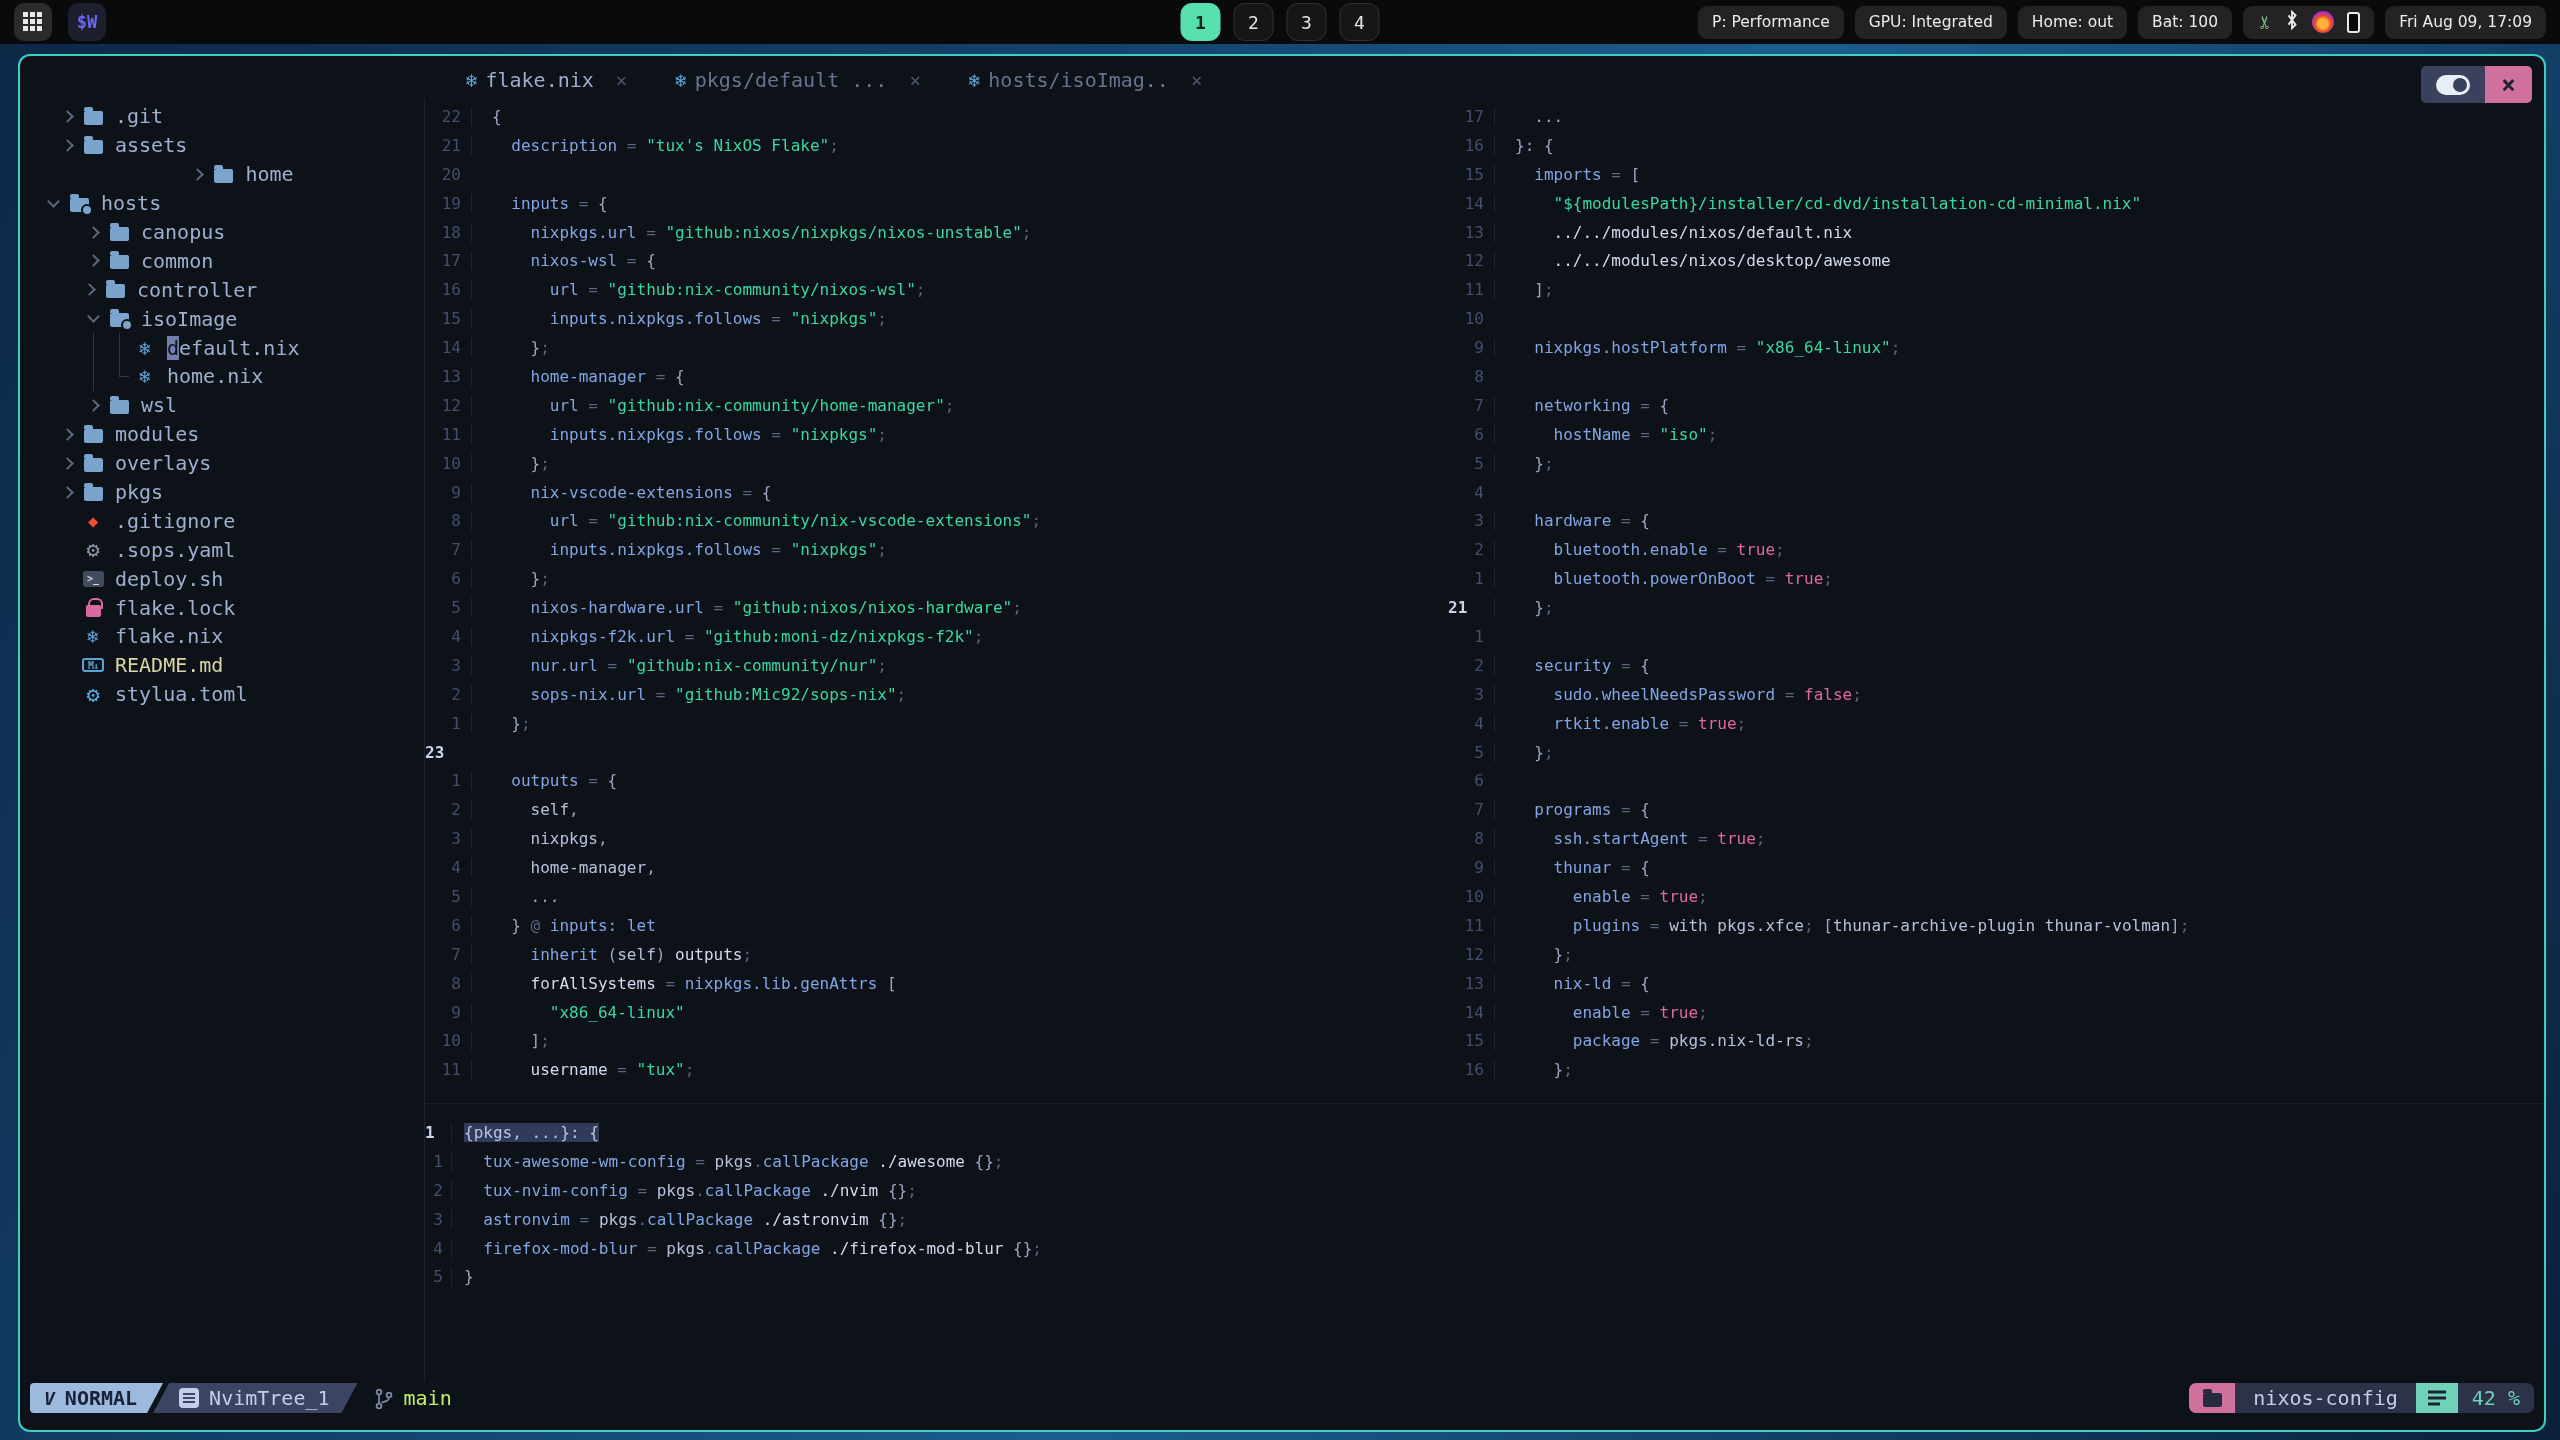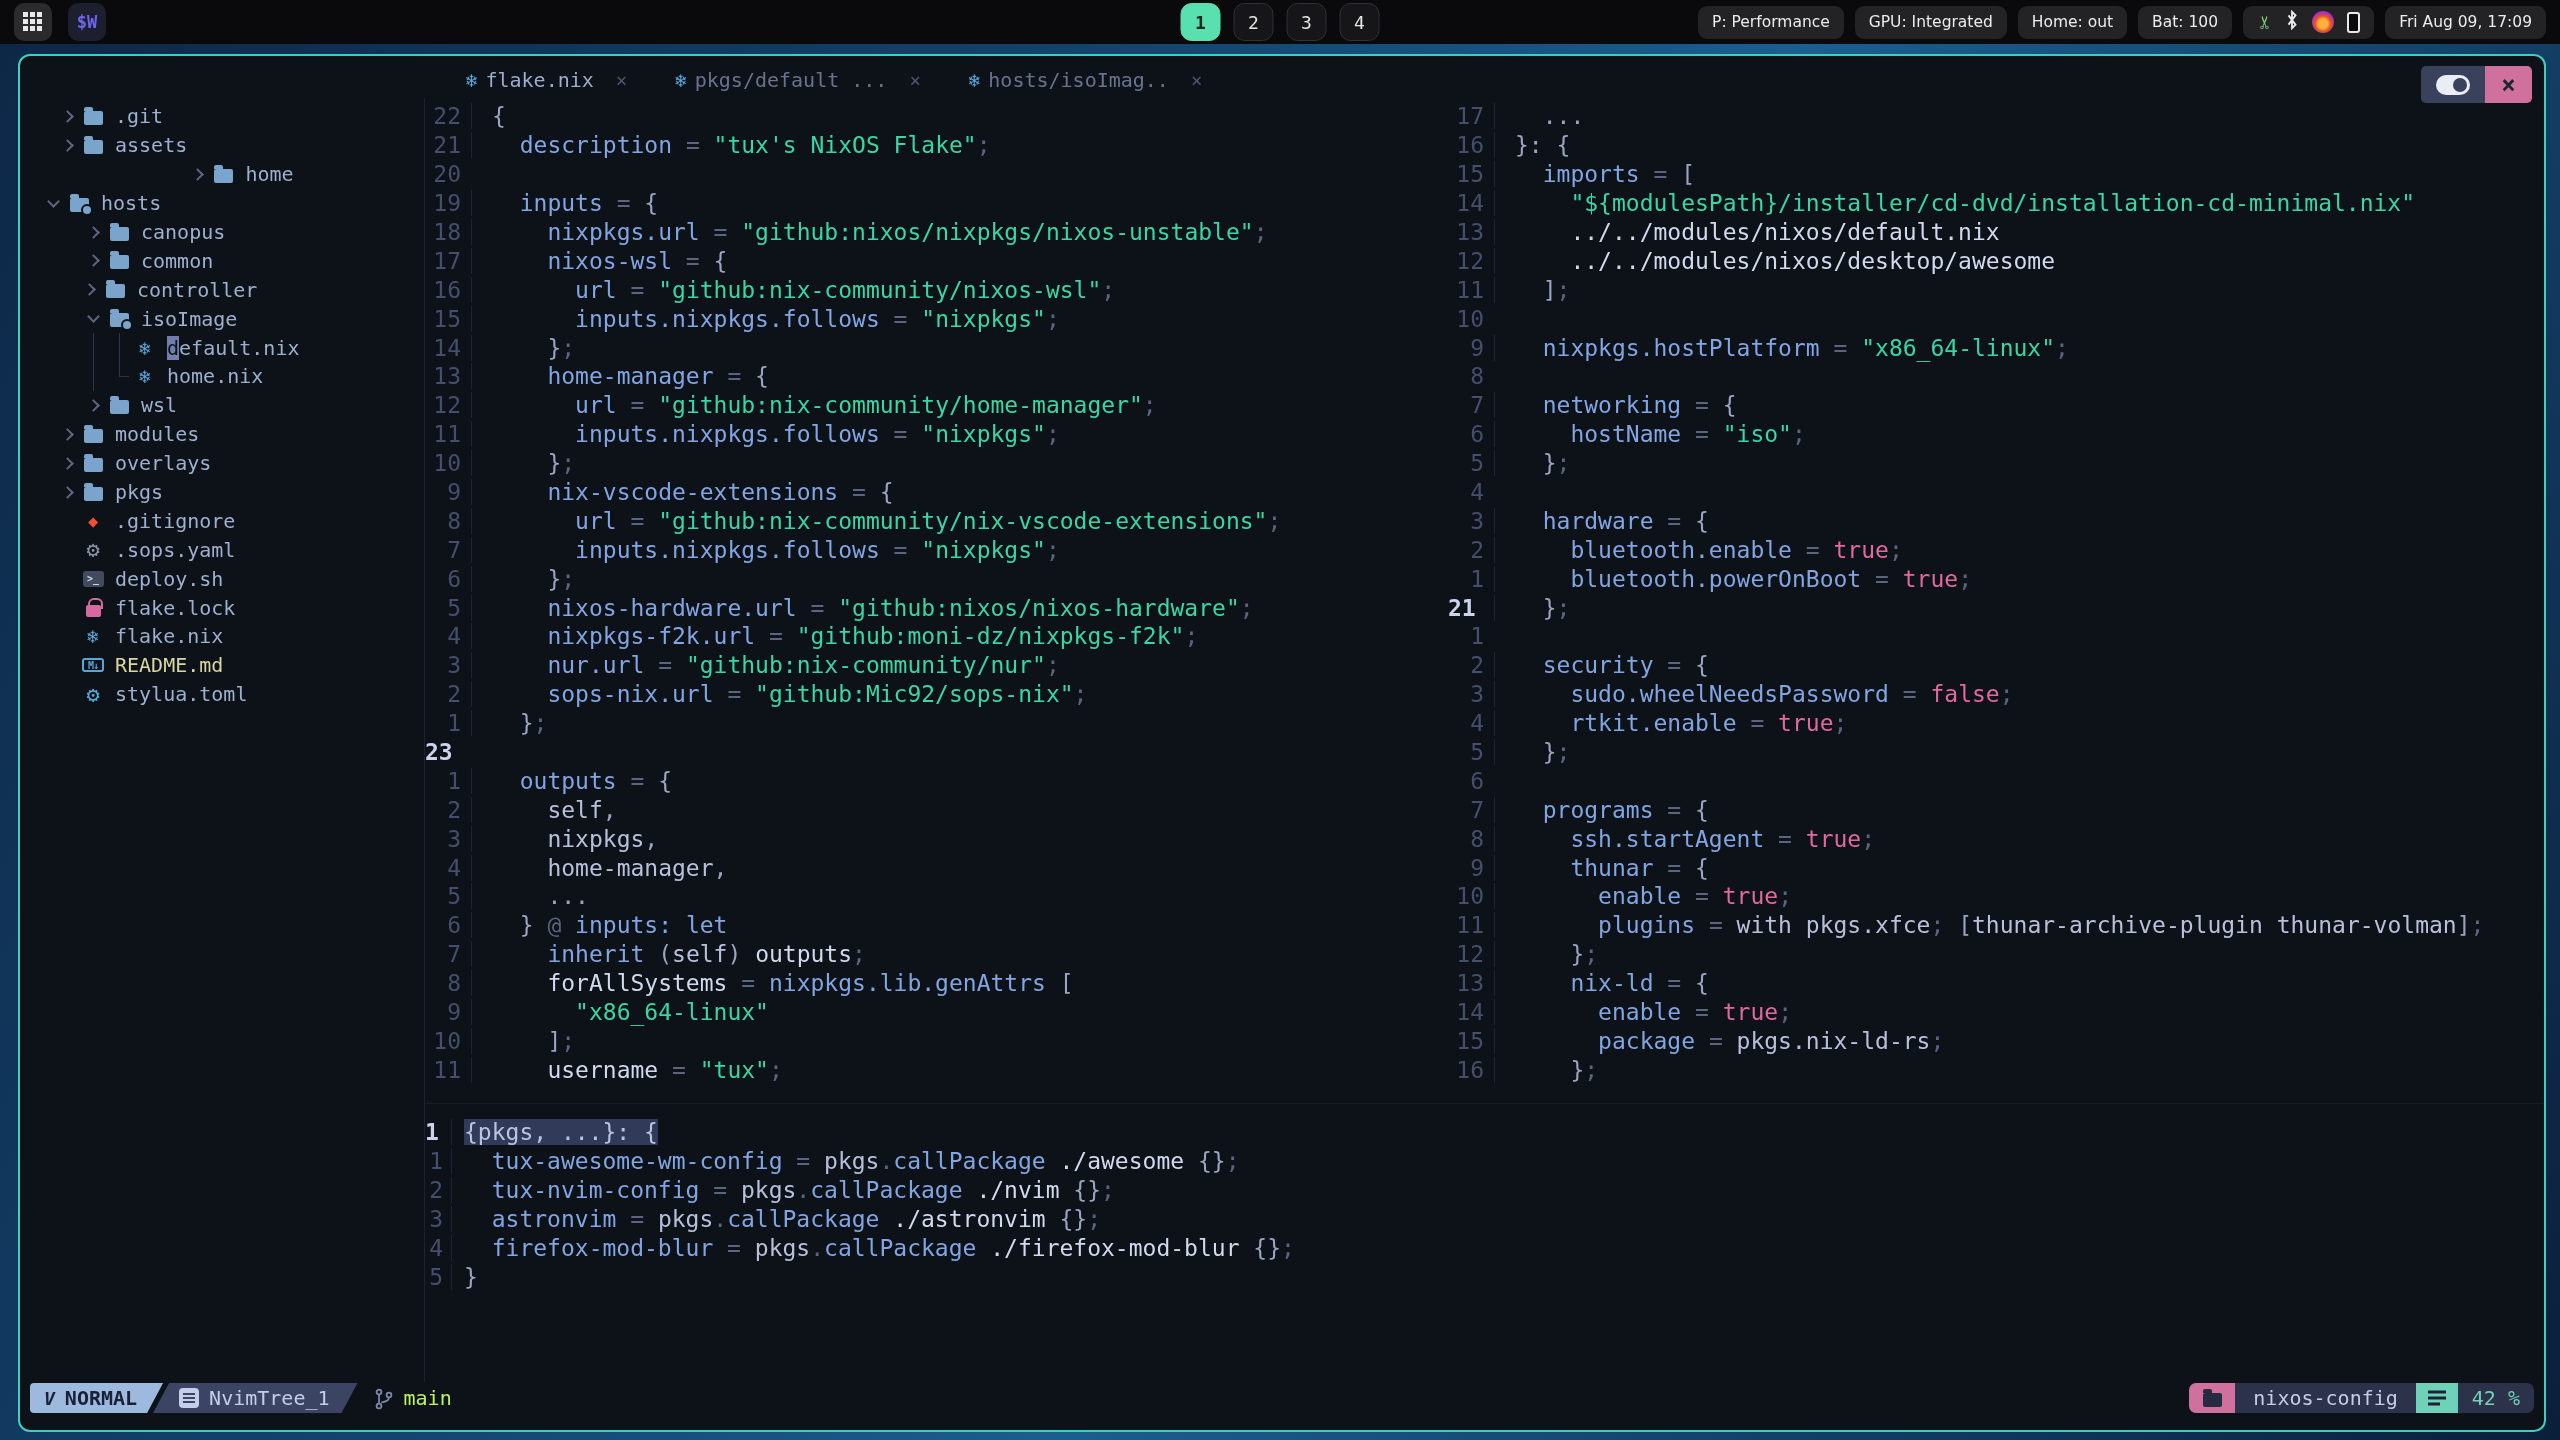--- a/index.html
+++ b/index.html
@@ -63,21 +63,21 @@
           display:flex; align-items:center; justify-content:center; font-weight:bold; }
   .f-lock { width:15px; height:12px; background:#d66a9e; border-radius:2px; position:relative; margin-top:6px; }
   .f-lock::before { content:""; position:absolute; top:-7px; left:2px; width:11px; height:9px; border:2.5px solid #d66a9e;
                     border-bottom:none; border-radius:6px 6px 0 0; }
   .f-md { width:22px; height:14px; border:2px solid #58a6d8; border-radius:3px; color:#58a6d8; font-size:10px; font-weight:bold;
           display:flex; align-items:center; justify-content:center; letter-spacing:-1px; }
   .tlab { margin-left:9px; white-space:pre; }
   .tlab.md { color:#d9d6a2; }
   .curblock { background:#717ead; color:#0e1117; }
   
-  .pane { position:absolute; font-size:23px; }
+  .pane { position:absolute; font-size:16px; }
   .crow { display:flex; align-items:center; height:28.9px; white-space:pre; }
   .lnum { flex:0 0 46px; text-align:right; color:#454e6d; padding-right:10px; }
   .pane.narrow .lnum { flex:0 0 26px; padding-right:8px; }
   .crow.cur .lnum { text-align:left; color:#ccd3ec; font-weight:bold; }
   .ltext { border-left:1px solid #1d2435; padding-left:20px; white-space:pre; }
   .pane.narrow .ltext { padding-left:12px; }
   .tk-key  { color:#82a5e3; }
   .tk-str  { color:#39d7a4; }
   .tk-punc { color:#9ba4c2; }
   .tk-op   { color:#5b6480; }

